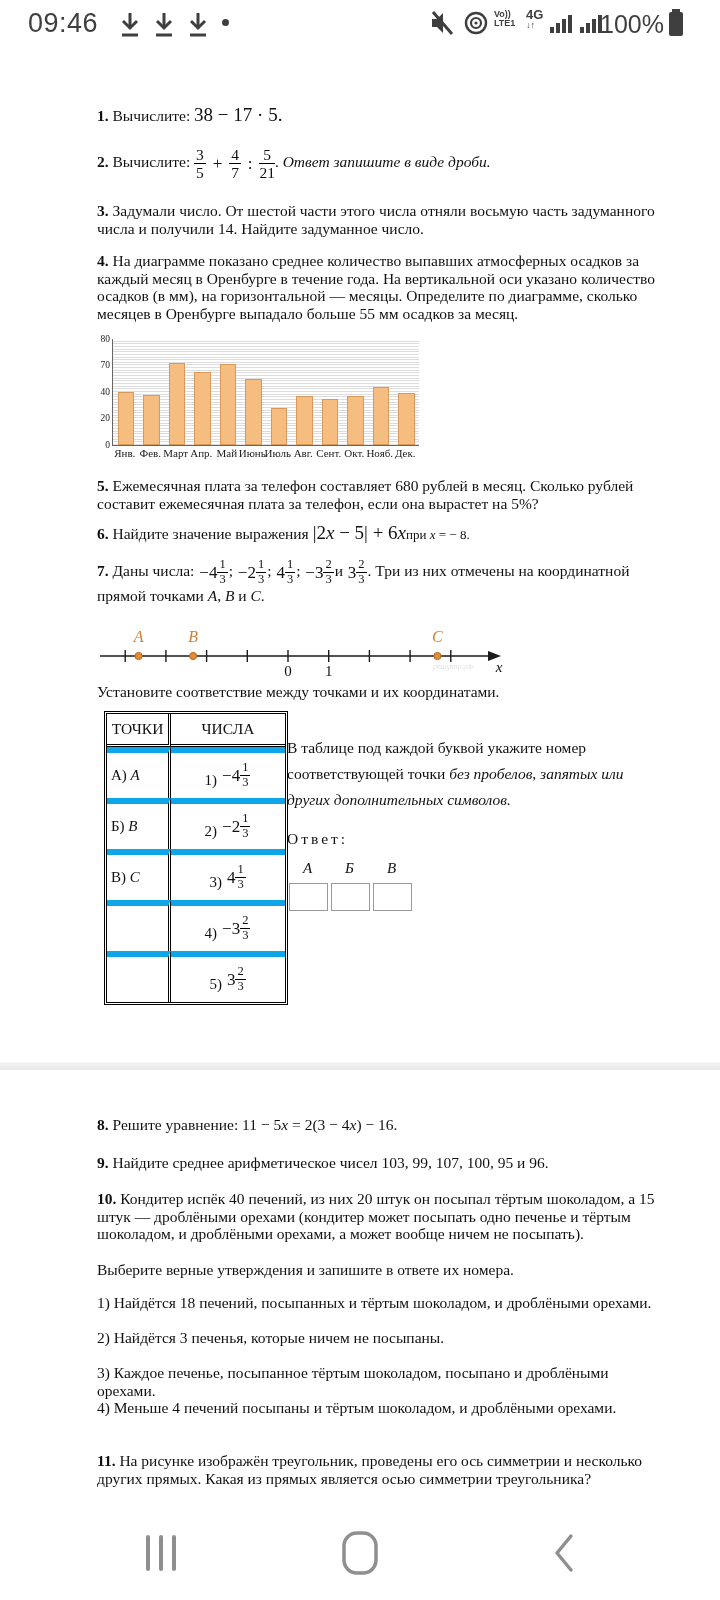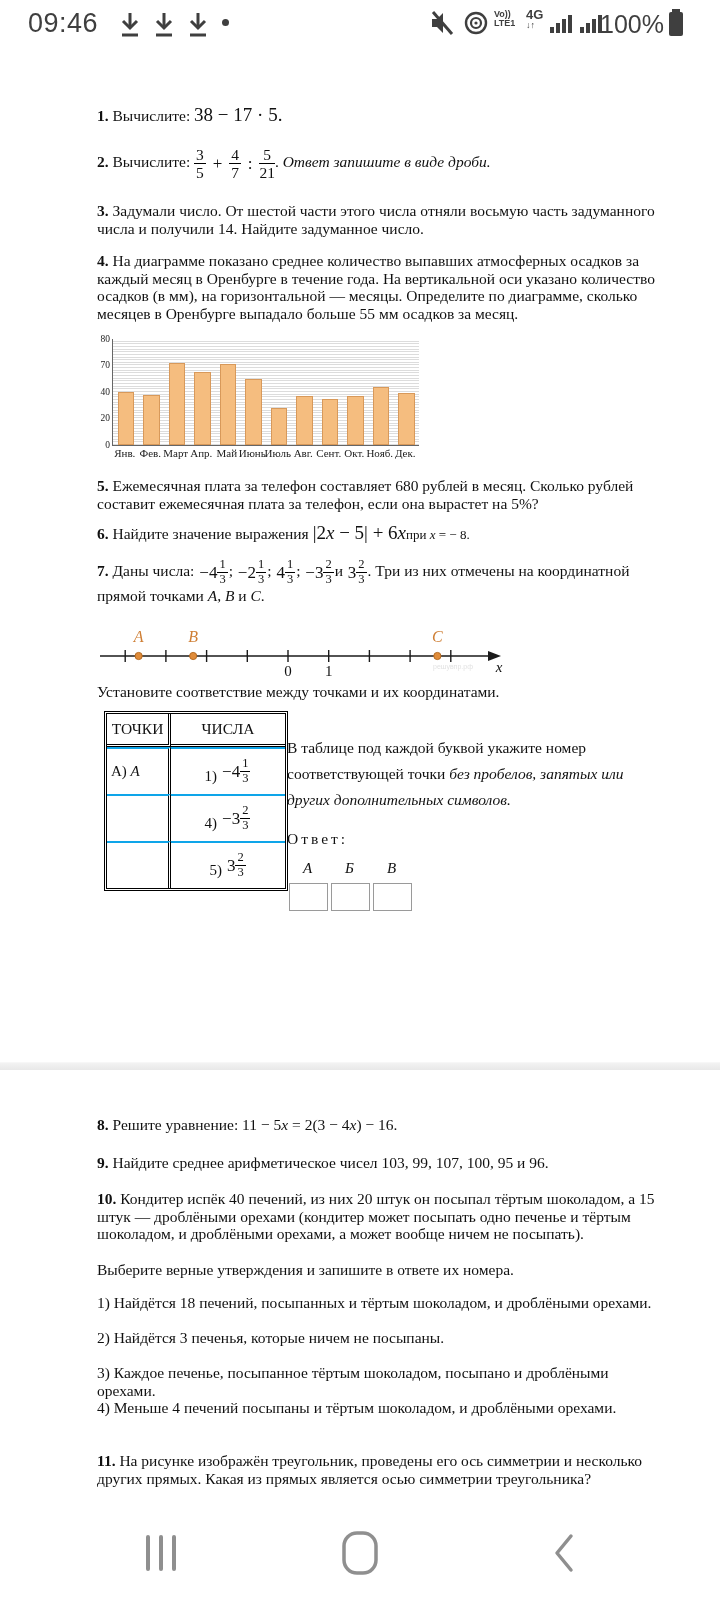--- a/index.html
+++ b/index.html
@@ -35,21 +35,21 @@
   .bar{position:absolute;bottom:0;background:#f5bd7f;border:1px solid #d8995a;box-sizing:border-box;}
   .ytick{position:absolute;width:15px;text-align:right;font-size:9.5px;color:#222;line-height:11px;}
   .xlab{position:absolute;top:114px;font-size:11px;color:#222;text-align:center;}
   
   .numline{position:absolute;left:95px;top:626px;width:412px;height:56px;}
   
   .ttable{position:absolute;left:104px;top:711px;border-collapse:separate;border-spacing:0;
           border:3px double #000;font-size:15px;}
   .ttable th{border-bottom:3px double #000;font-weight:normal;padding:6px 2px;font-size:15.5px;}
   .ttable th:first-child{border-right:3px double #000;}
-  .ttable td{border-top:2px solid #0ea5e9;height:43px;vertical-align:middle;}
+  .ttable td{border-top:6px solid #0ea5e9;height:43px;vertical-align:middle;}
   .ttable td:first-child{border-right:3px double #000;width:56px;padding-left:4px;}
   .ttable td:last-child{width:112px;}
   .optcell{display:flex;justify-content:center;align-items:flex-end;gap:4px;}
   .optnum{font-size:15px;padding-bottom:1px;}
   .note{position:absolute;left:287px;top:735px;width:340px;font-size:15.5px;line-height:26px;}
   .answer-label{position:absolute;left:287px;top:830px;font-size:15.5px;letter-spacing:3px;}
   .acol{position:absolute;top:860px;width:37px;text-align:center;font-size:15px;}
   .abox{position:absolute;top:883px;width:37px;height:26px;border:1.5px solid #9a9a9a;background:#fff;}
   
   .pageband{position:absolute;left:0;top:1062px;width:720px;height:7px;
@@ -296,20 +296,50 @@
               <span class="wh"><span>−</span><span>4</span></span>
               <span class="fr">
                 <span class="n">1</span>
                 <span>3</span>
               </span>
             </span>
           </span>
         </td>
   </tr>
   <tr>
+    <td><span>Б) </span><i>B</i></td>
+    <td>
+          <span class="optcell">
+            <span class="optnum">2)</span>
+            <span class="mx">
+              <span class="wh"><span>−</span><span>2</span></span>
+              <span class="fr">
+                <span class="n">1</span>
+                <span>3</span>
+              </span>
+            </span>
+          </span>
+        </td>
+  </tr>
+  <tr>
+    <td><span>В) </span><i>C</i></td>
+    <td>
+          <span class="optcell">
+            <span class="optnum">3)</span>
+            <span class="mx">
+              <span class="wh"><span></span><span>4</span></span>
+              <span class="fr">
+                <span class="n">1</span>
+                <span>3</span>
+              </span>
+            </span>
+          </span>
+        </td>
+  </tr>
+  <tr>
     <td><span></span><i></i></td>
     <td>
           <span class="optcell">
             <span class="optnum">4)</span>
             <span class="mx">
               <span class="wh"><span>−</span><span>3</span></span>
               <span class="fr">
                 <span class="n">2</span>
                 <span>3</span>
               </span>

